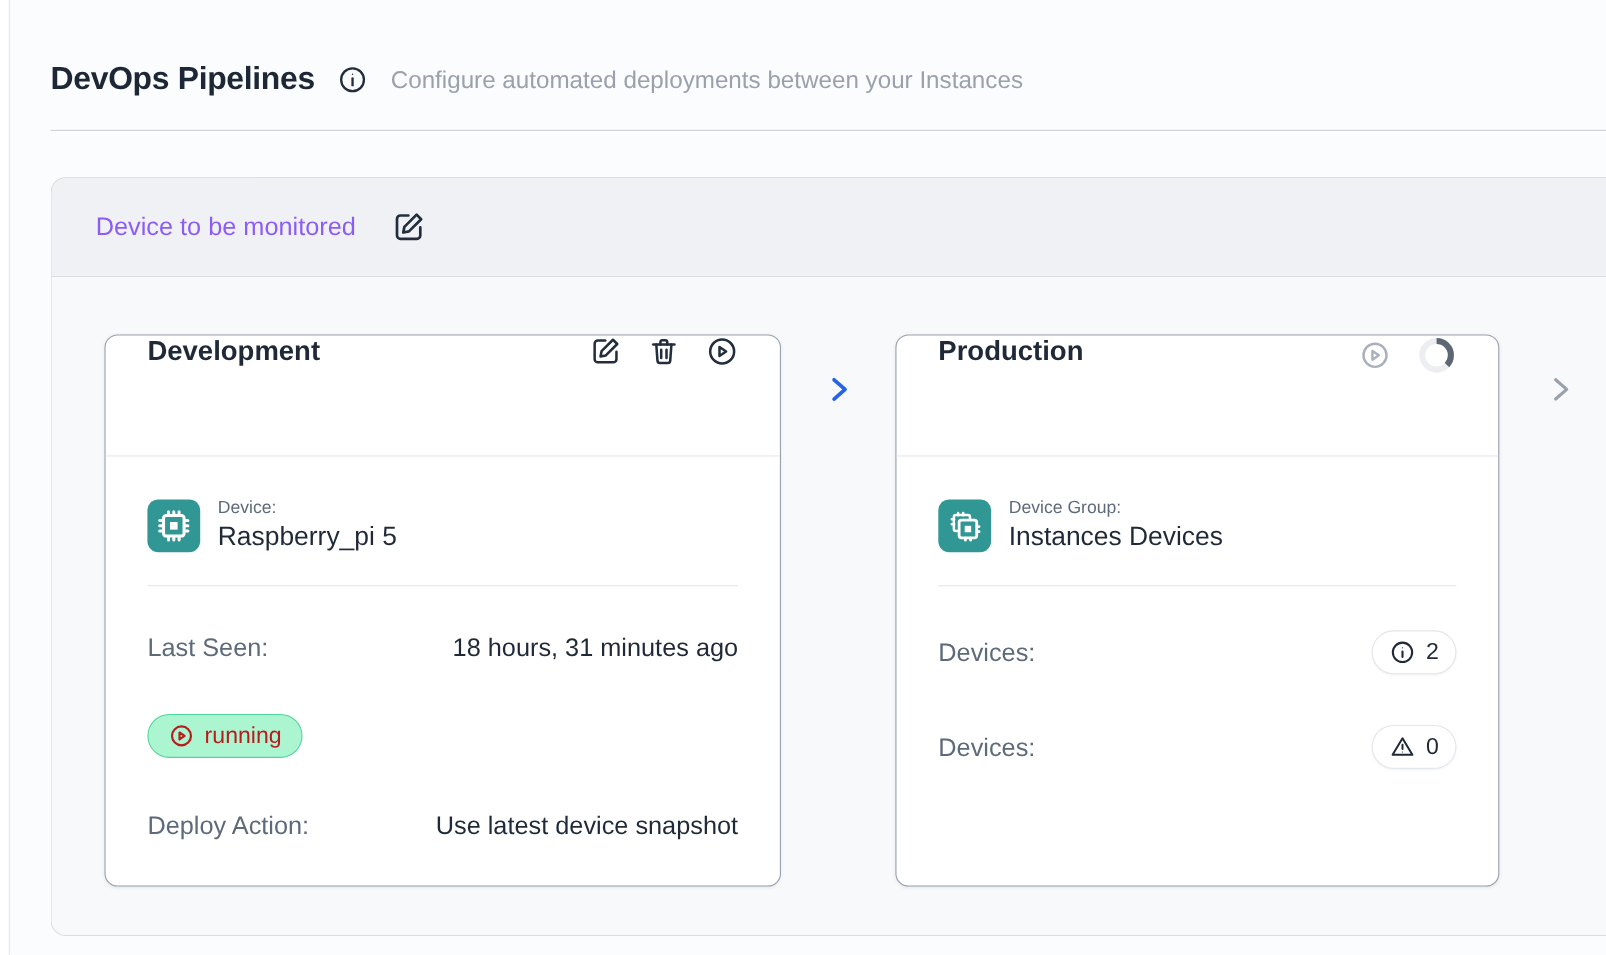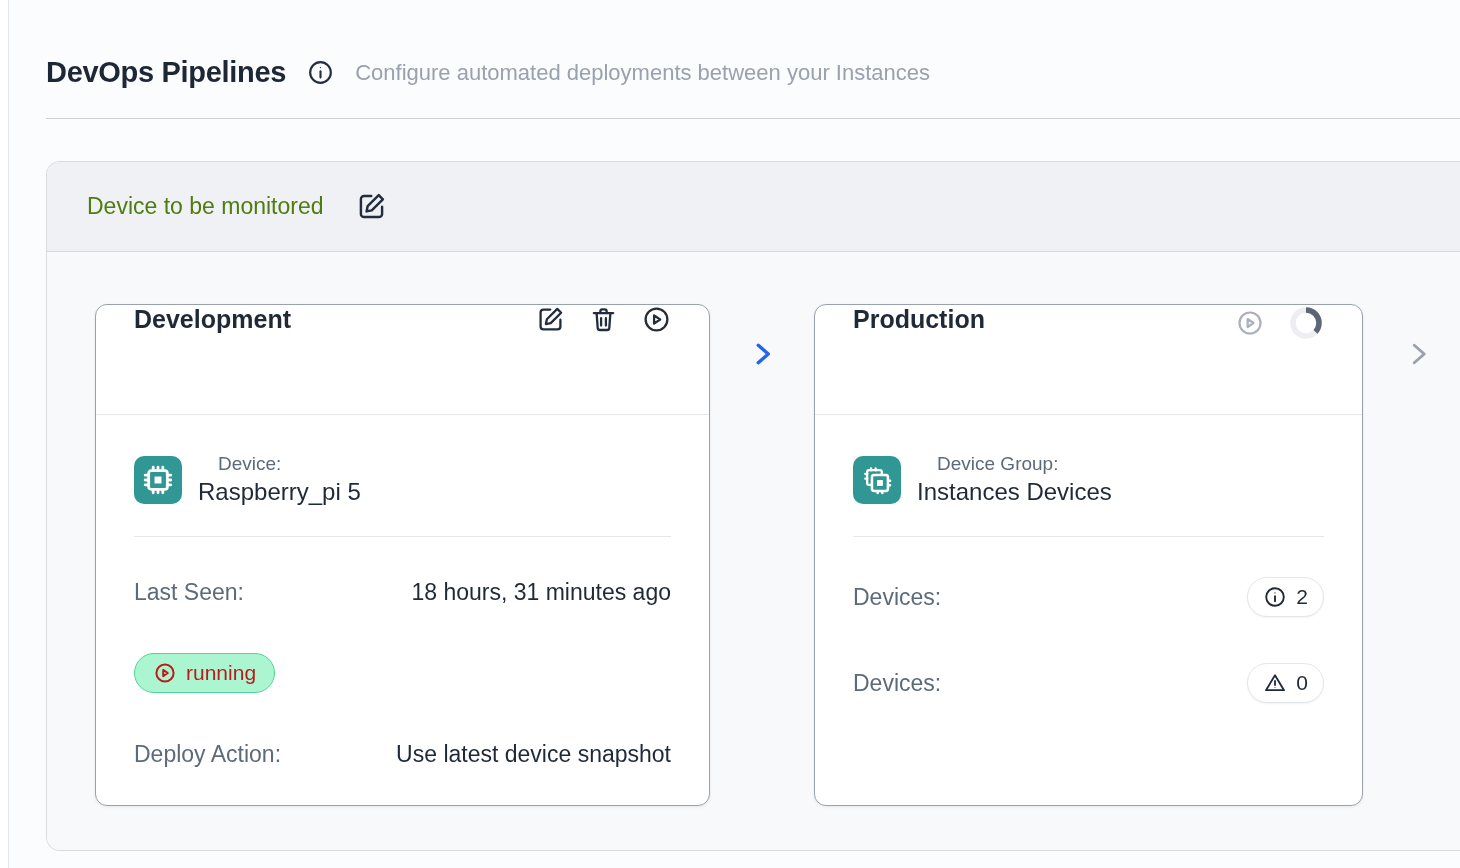--- a/index.html
+++ b/index.html
@@ -14,21 +14,21 @@
   .page-title { font-size:29px; font-weight:700; color:#1d2736; letter-spacing:-0.3px; }
   .title-info { color:#222e3e; display:flex; }
   .page-subtitle { font-size:22px; color:#99a1ad; font-weight:400; }
   .page-rule { border:none; border-top:1px solid #ccd1d8; margin-top:29px; }
 
   
   .panel { margin-top:42px; height:690px; border:1px solid #d8dbe0; border-right:none;
            border-radius:14px 0 0 14px; overflow:hidden; }
   .panel-header { height:90px; background:#f0f1f4; border-bottom:1px solid #d8dbe0;
                   display:flex; align-items:center; gap:32px; padding:0 40px; }
-  .panel-title { font-size:23px; color:#4d7c0f; font-weight:500; }
+  .panel-title { font-size:23px; color:#8b5cf6; font-weight:500; }
   .panel-edit { color:#222e3e; display:flex; cursor:pointer; }
   .panel-body { background:#f8f9fb; height:600px; padding:52px 0 0 48px;
                 display:flex; align-items:flex-start; }
 
   
   .card { background:#ffffff; border:1.5px solid #99a1ad; border-radius:12px;
           box-shadow:0 1px 3px rgba(23,32,49,.08); height:502px; display:flex;
           flex-direction:column; }
   .card.dev  { width:615px; }
   .card.prod { width:549px; }
@@ -37,21 +37,21 @@
                  border-bottom:1px solid #e4e7ec; }
   .card-title { font-size:25px; font-weight:600; color:#1f2937; }
   .actions { display:flex; align-items:center; gap:24px; }
   .icon-btn { color:#222e3e; display:flex; cursor:pointer; background:none; border:none; padding:0; }
   .icon-btn.disabled { color:#aab1bc; cursor:default; }
   .card-body { padding:38px 38px 0; }
 
   .entity-row { display:flex; align-items:center; gap:16px; }
   .entity-icon { width:48px; height:48px; border-radius:10px; background:#319795;
                  display:flex; align-items:center; justify-content:center; flex:none; }
-  .entity-label { font-size:19px; color:#5d6a7a;margin-left:20px; }
+  .entity-label { font-size:16px; color:#5d6a7a; }
   .entity-name  { font-size:24px; color:#1f2937; margin-top:3px; }
   .body-divider { height:1px; background:#e4e7ec; margin:30px 0 40px; border:none; }
 
   .kv { display:flex; justify-content:space-between; align-items:center;
         margin-bottom:46px; min-height:30px; }
   .kv-label { font-size:23px; color:#5d6a7a; }
   .kv-value { font-size:23px; color:#1f2937; }
 
   .status-pill { display:inline-flex; align-items:center; gap:9px; padding:7px 18px;
                  border-radius:999px; background:#abf5d1; border:1.5px solid #4fd698;

